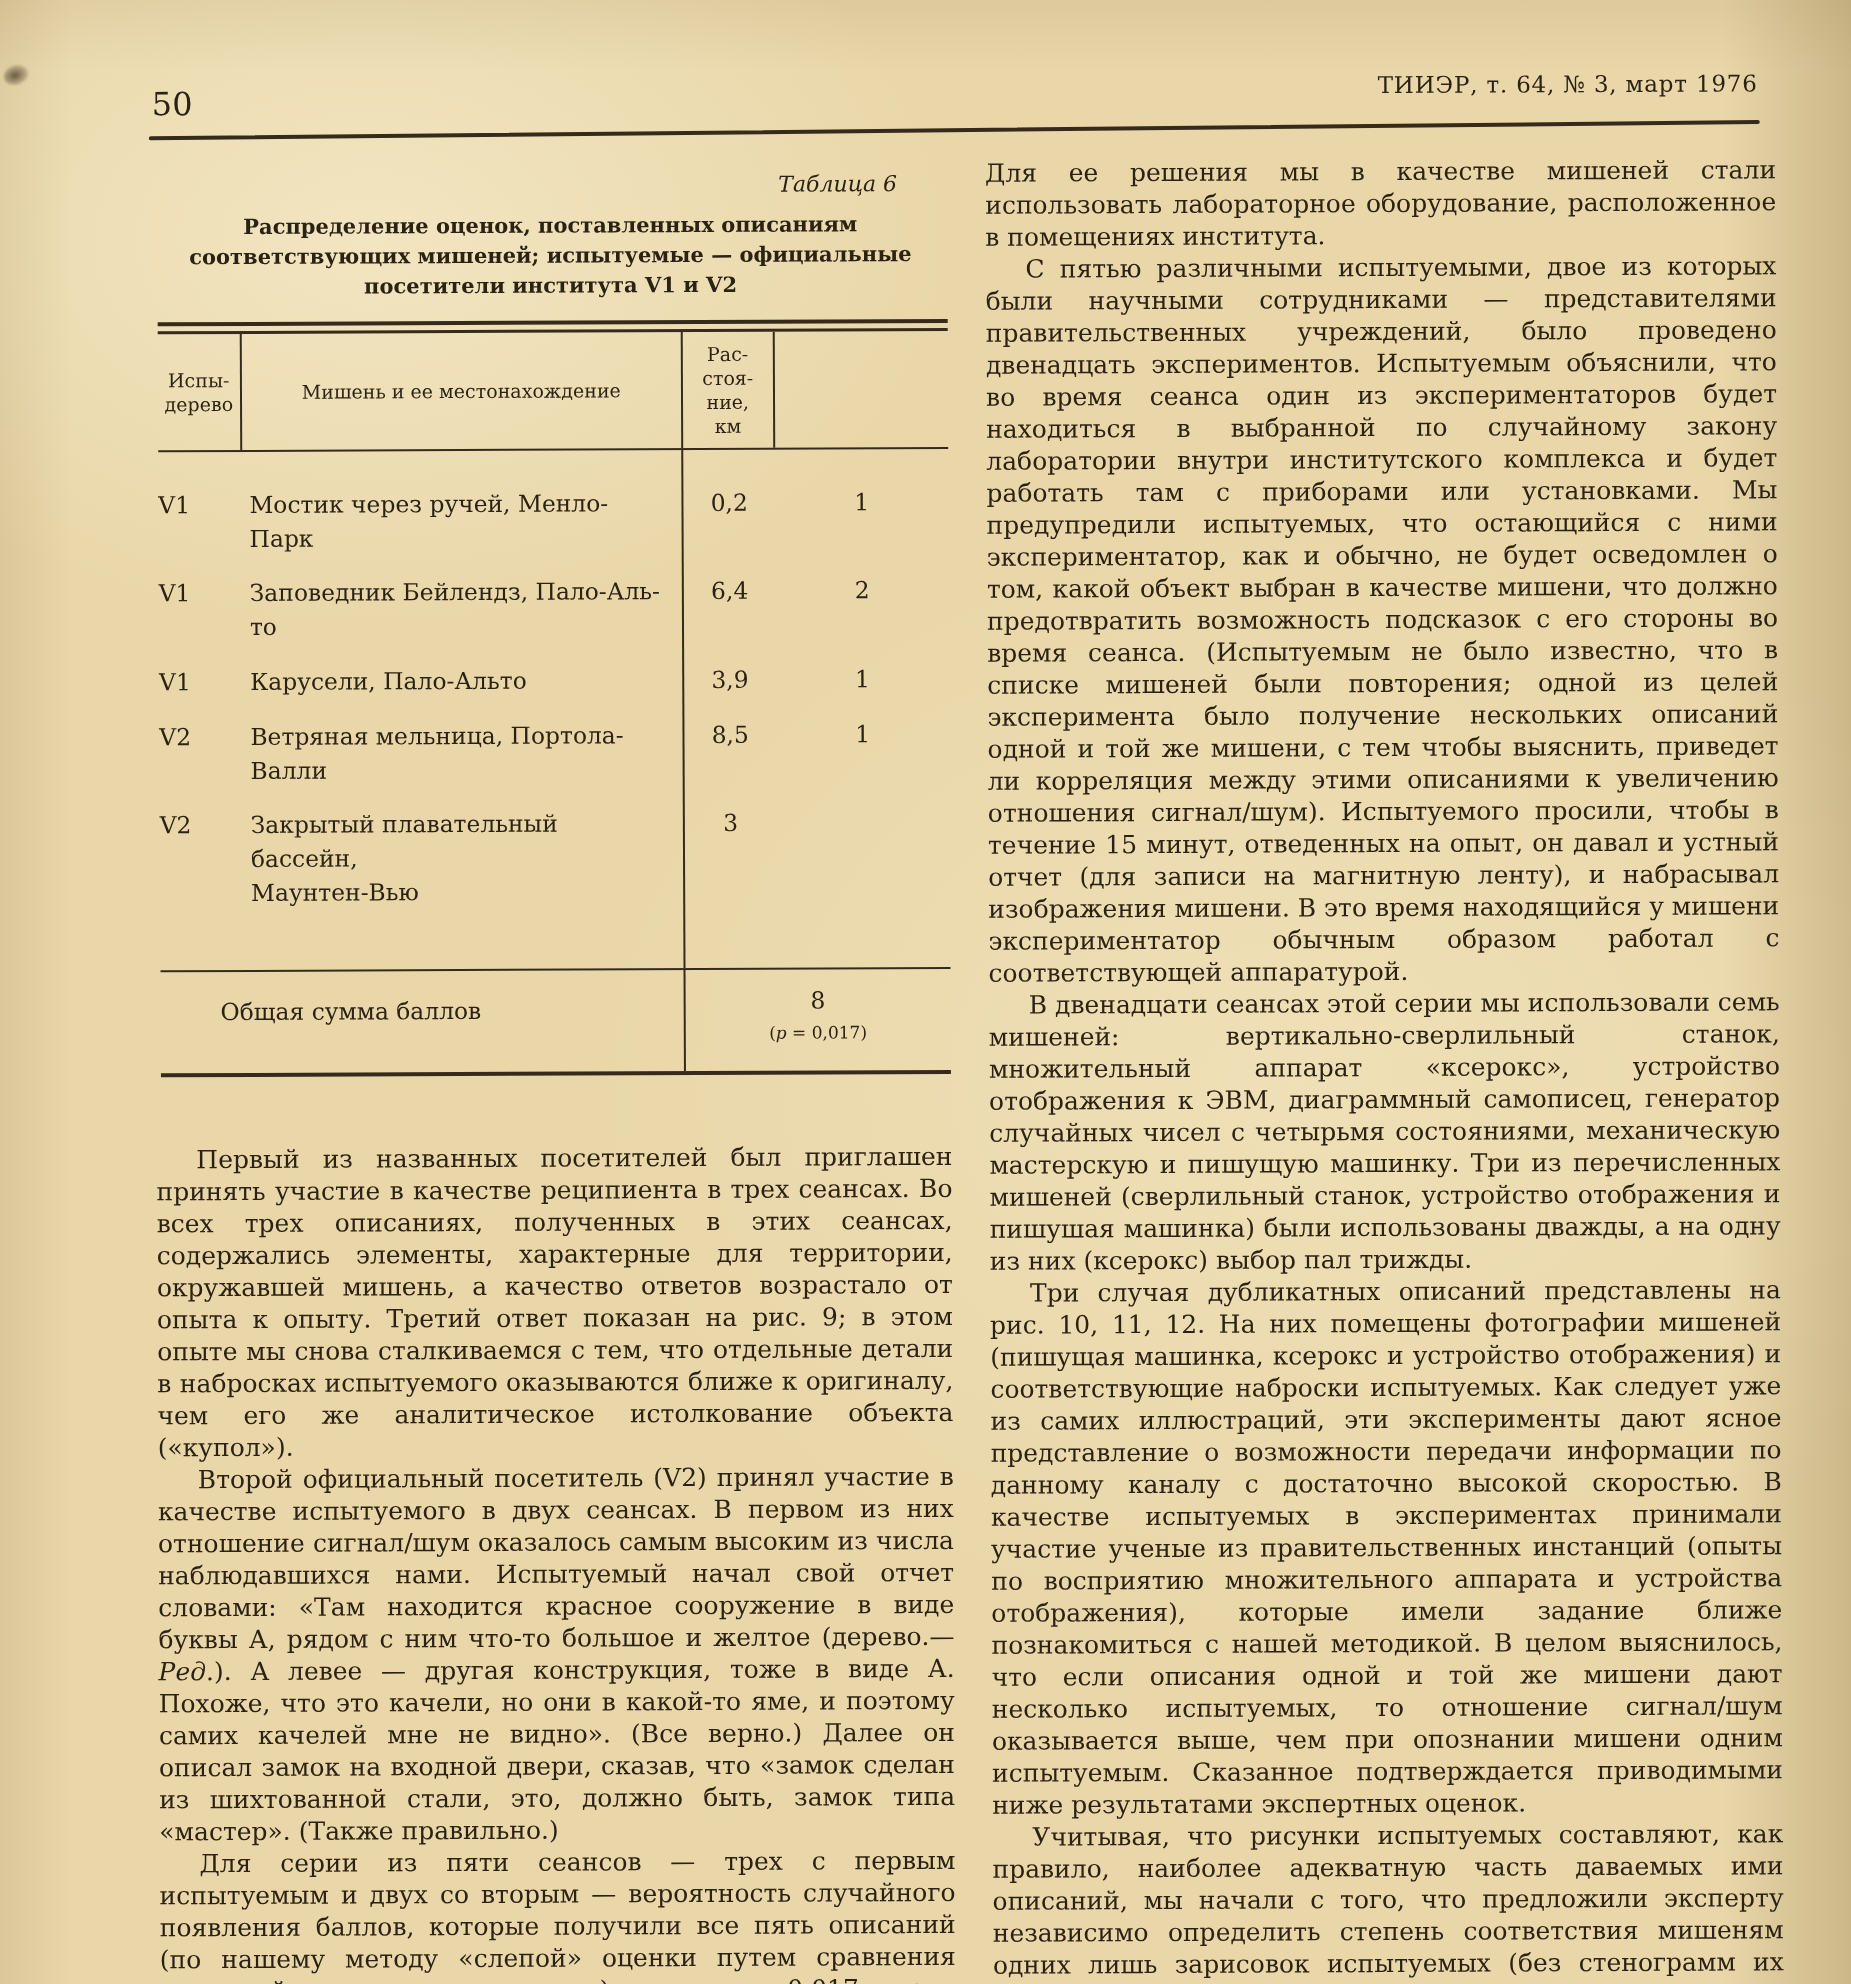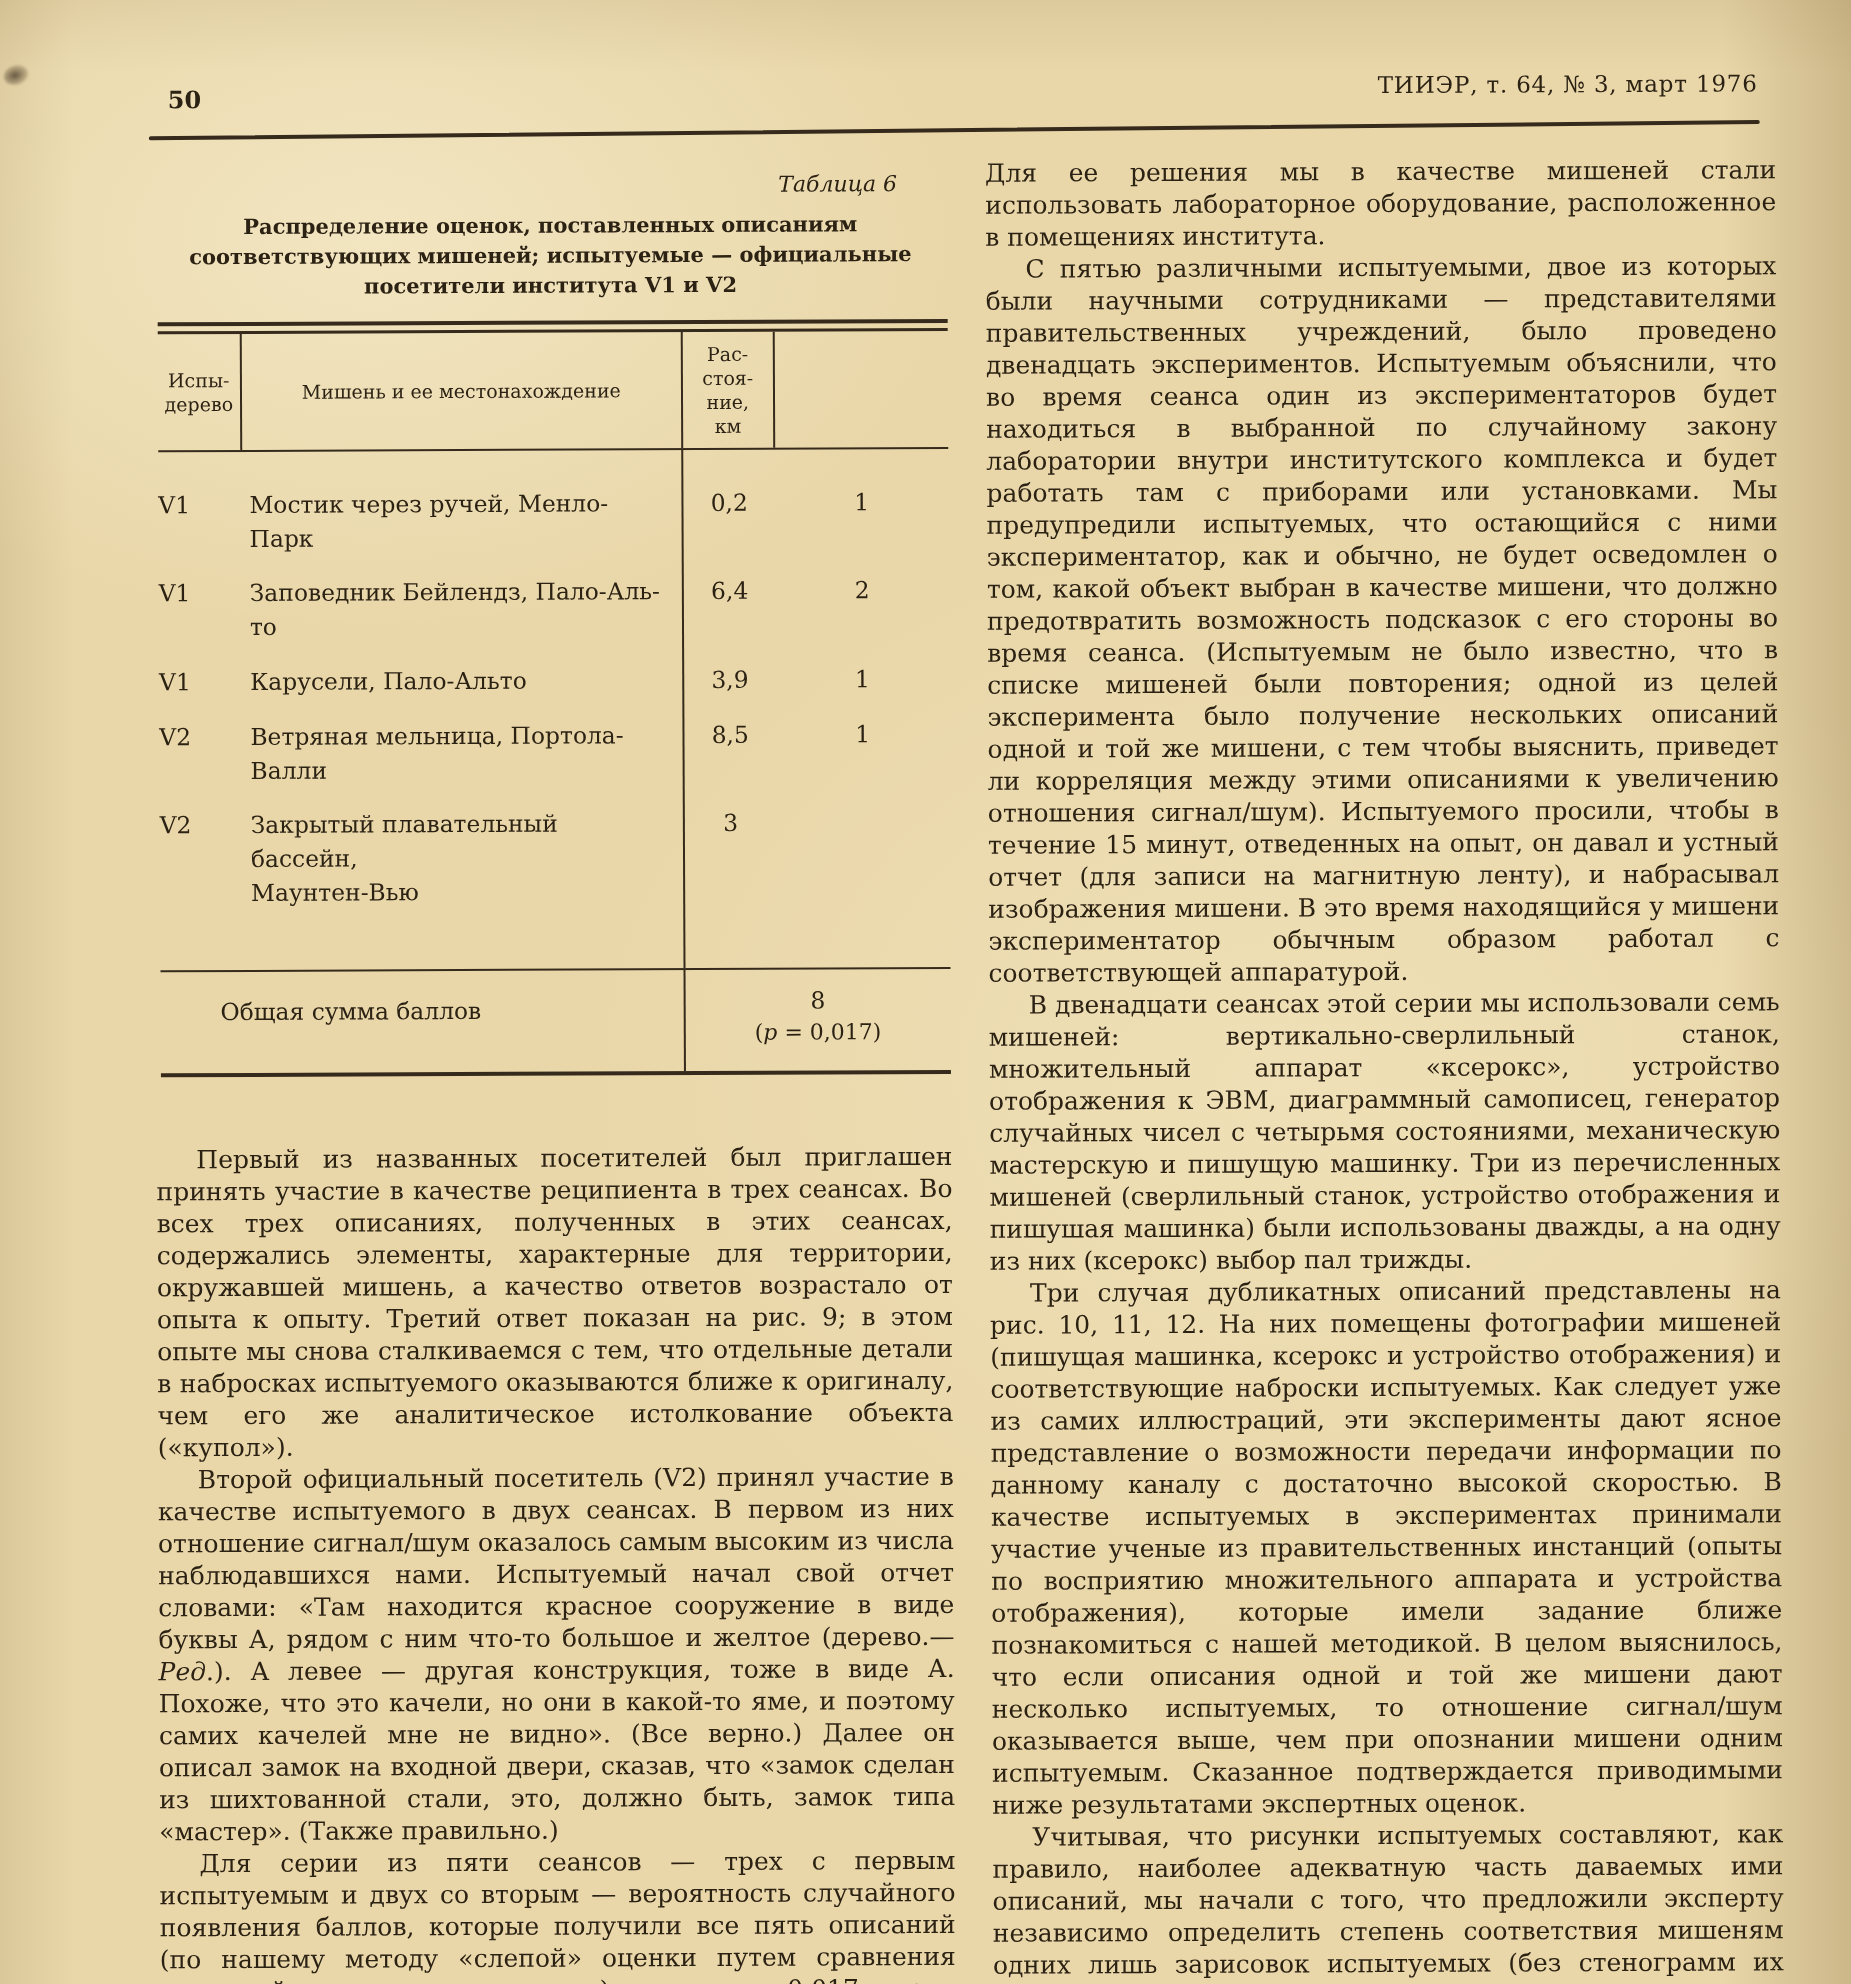--- a/index.html
+++ b/index.html
@@ -19,21 +19,21 @@
       #e9d7a9;
   }
   .skew { position:absolute; inset:0; transform:rotate(-0.25deg); transform-origin:50% 45%; }
 
   .corner-smudge {
     position:absolute; left:8px; top:61px; width:25.4px; height:20px;
     background:radial-gradient(ellipse at 45% 50%, rgba(82,68,48,0.85), rgba(120,100,70,0.35) 60%, rgba(120,100,70,0) 80%);
     border-radius:50%; transform:rotate(-18deg); filter:blur(0.8px);
   }
 
-  .pageno { position:absolute; left:172px; top:82px; font-size:24px;font-weight:bold; }
+  .pageno { position:absolute; left:156px; top:82px; font-size:32px; }
   .jref   { position:absolute; right:90px; top:74px; font-size:23px; letter-spacing:0.8px; }
   .hrule  {
     position:absolute; left:153px; top:133px; width:1611px; height:4.4px;
     background:#352a1b; border-radius:2.4px;
     transform:rotate(-0.33deg); transform-origin:left center;
   }
 
   .col { position:absolute; text-align:justify; }
   .col.left  { left:156px;  top:172px; width:796px; }
   .col.right { left:989px; top:158px; width:791px; }
@@ -70,21 +70,21 @@
   .tr.first .td { padding-top:36px; }
   .tr.last  .td { padding-bottom:60px; }
 
   .tfoot {
     display:grid; grid-template-columns:525px 1fr;
     border-top:2.8px solid #352a1b; border-bottom:4px solid #352a1b;
   }
   .tf-left  { border-right:2.8px solid #352a1b; padding:26px 0 40px 60px; font-size:23.4px; }
   .tf-right { display:flex; flex-direction:column; justify-content:center; align-items:center;
               padding:14.3px 0 22px; font-size:23.4px; line-height:32px; }
-  .tf-p { font-size:22px; }
+  .tf-p { font-size:17px; }
 </style>
 </head>
 <body>
 
 <div class="page">
   <div class="skew">
 
     <div class="corner-smudge"></div>
 
     <div class="pageno">50</div>

